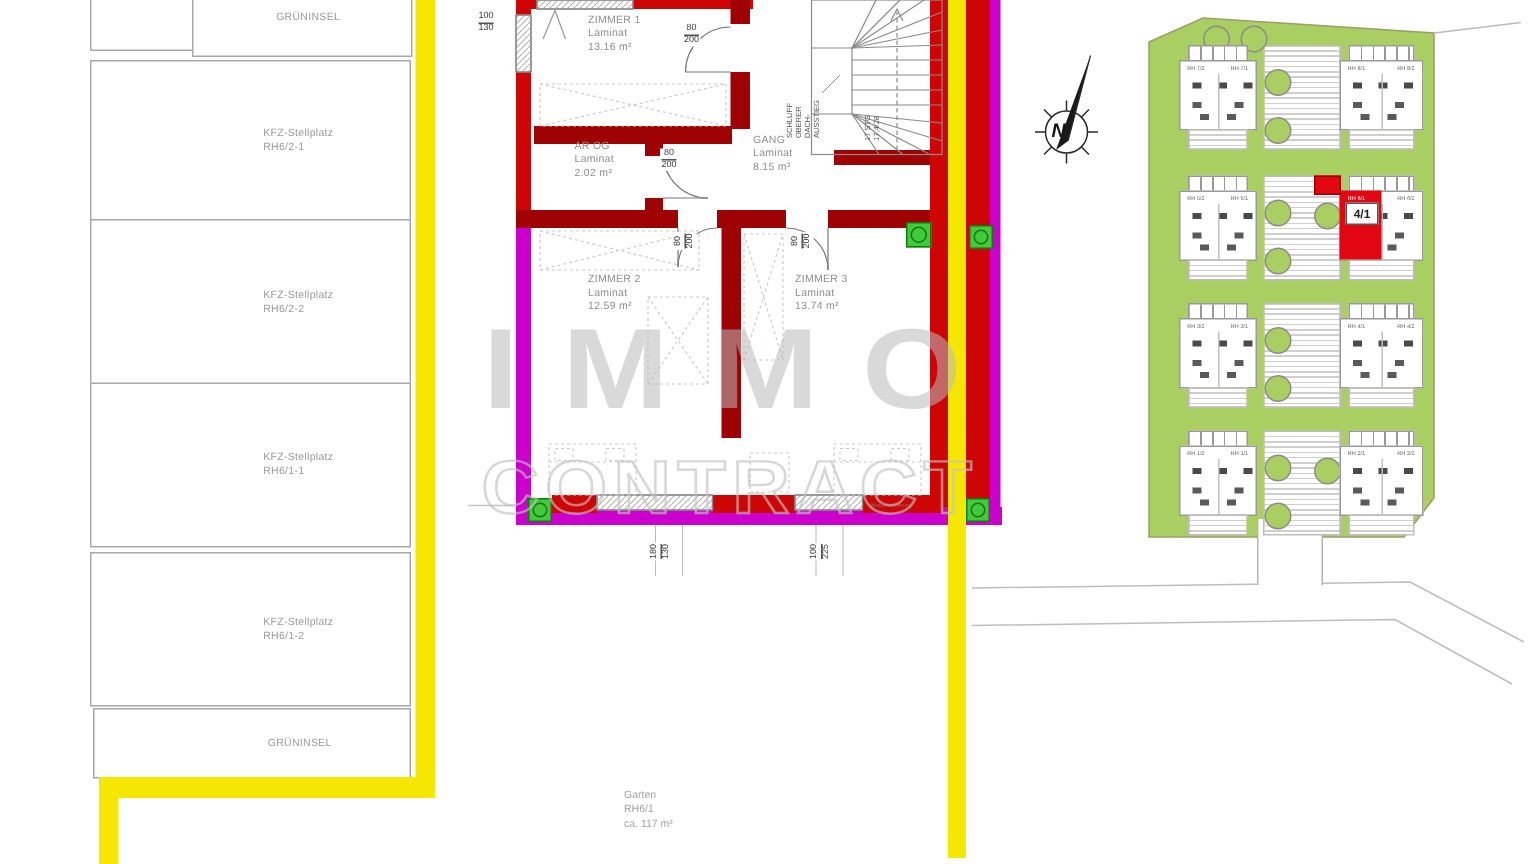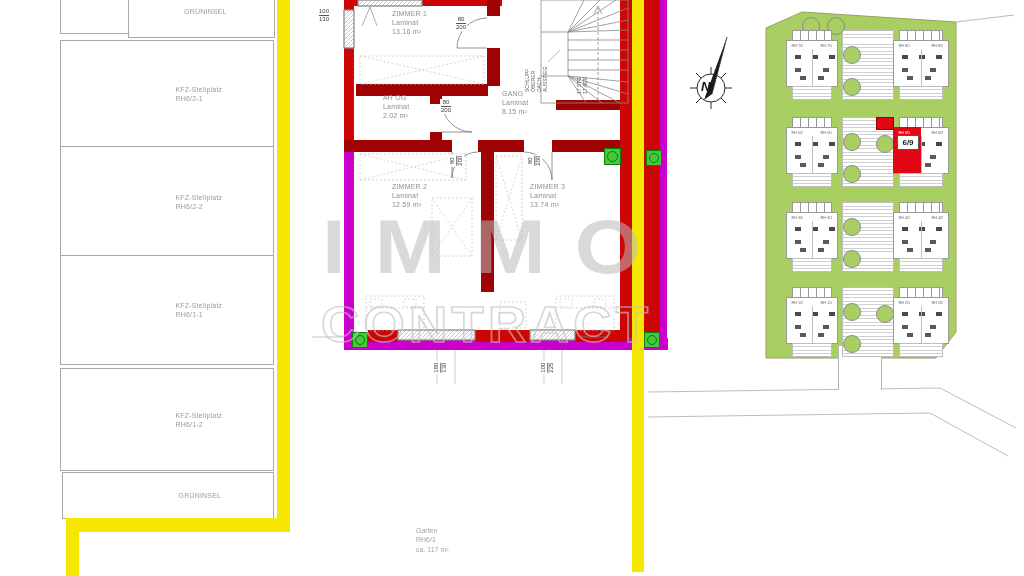--- a/index.html
+++ b/index.html
@@ -363,21 +363,21 @@
   </div>
   <div class="site-block" style="left:893px;top:117px;width:56px;height:68px">
     <div class="sb-garage"></div>
     <div class="sb-label">
         <span class="onred">RH 6/1</span>
         <span>RH 6/2</span>
       </div>
     <div class="sb-body"></div>
     <div class="sb-terrace"></div>
     <div class="hl-cover"></div>
-    <div class="hl-tag">6/9</div>
+    <div class="hl-tag">4/1</div>
   </div>
   <div class="w" style="left:876px;top:117px;width:16px;height:11px;background:#E30613;border:1px solid #9e0000;z-index:3"></div>
   <div class="site-block" style="left:786px;top:202px;width:52px;height:68px">
     <div class="sb-garage"></div>
     <div class="sb-label">
         <span>RH 3/2</span>
         <span>RH 3/1</span>
       </div>
     <div class="sb-body"></div>
     <div class="sb-terrace"></div>

